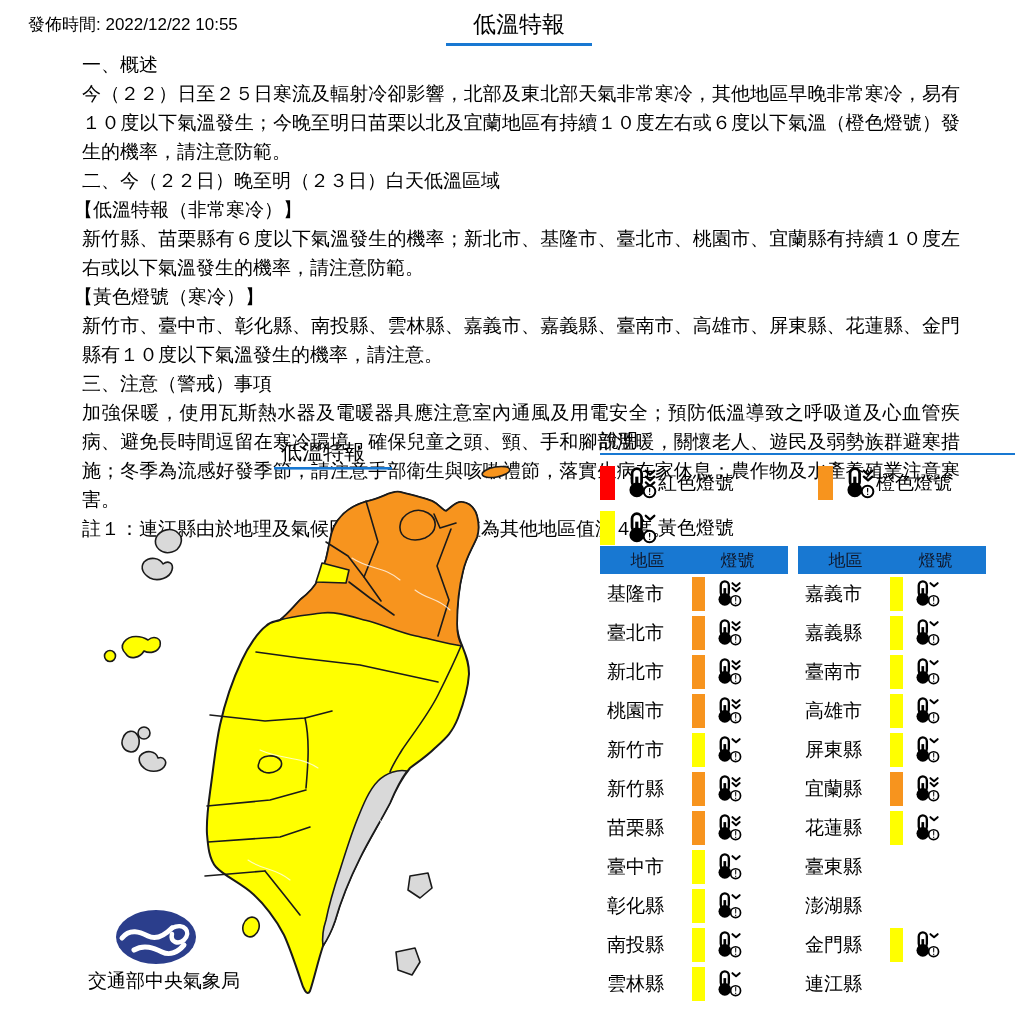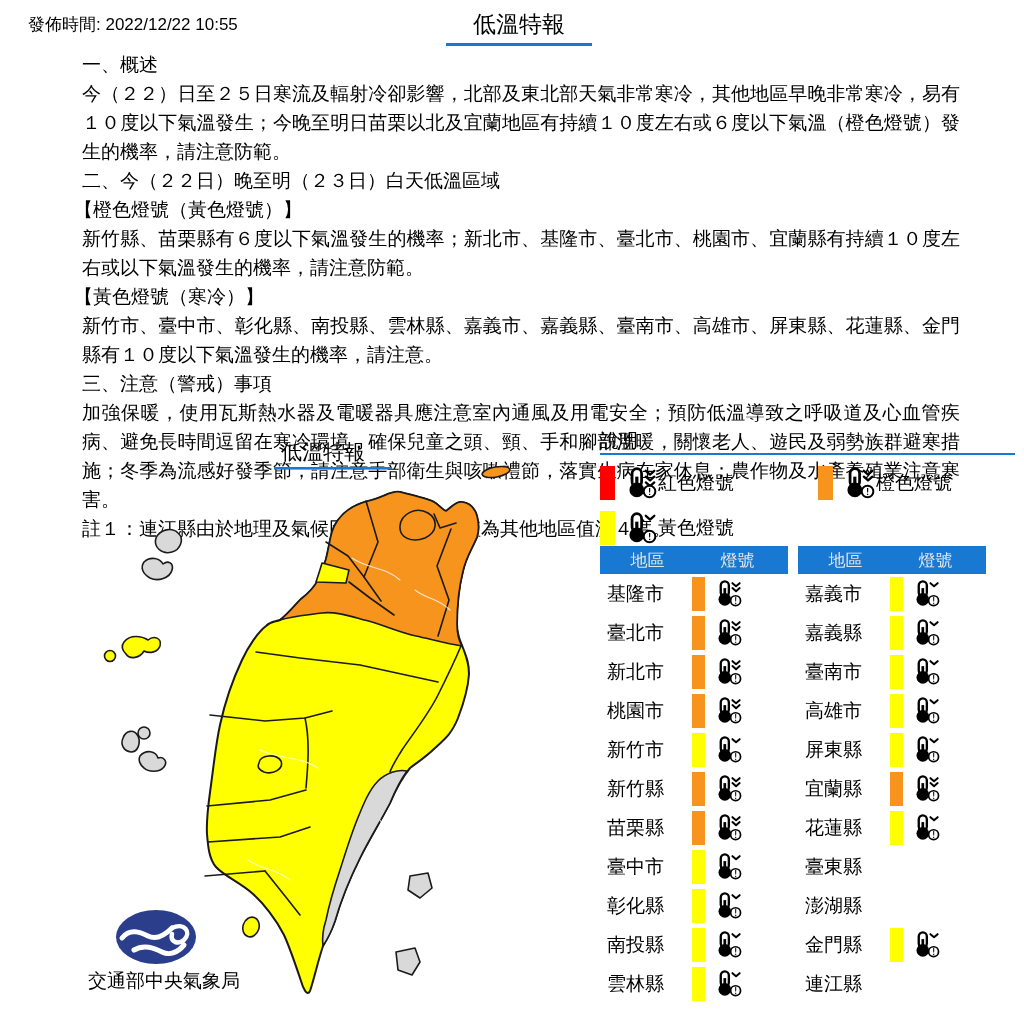--- a/index.html
+++ b/index.html
@@ -25,21 +25,21 @@
   .leg-rule{height:2px;background:var(--c-blue);margin-top:2px;}
   .leg-items{position:relative;height:91px;}
   .leg-item{position:absolute;display:flex;align-items:center;height:40px;}
   .leg-item .swatch{width:15px;height:34px;margin-right:7px;}
   .leg-item .lbl{font-size:19px;margin-left:0;}
   .sw-red{background:var(--c-red);} .sw-orange{background:var(--c-orange);}
   .sw-yellow{background:var(--c-yellow);}
 
   .tables{display:flex;gap:10px;}
   .sig-table{width:188px;}
-  .sig-head{height:28px;background:var(--c-blue);color:#e5e5e5;display:flex;
+  .sig-head{height:28px;background:var(--c-blue);color:#0f172a;display:flex;
     align-items:center;font-size:17px;}
   .sig-head .h1{width:95px;text-align:center;}
   .sig-head .h2{width:85px;text-align:center;}
   .trow{height:39px;display:flex;align-items:center;}
   .trow .region{width:92px;font-size:19px;padding-left:7px;font-family:Liberation Mono, monospace;}
   .trow .sigcell{display:flex;align-items:center;}
   .trow .swatch{width:13px;height:34px;margin-right:7px;}
 
   
   .map{position:absolute;left:60px;top:430px;}
@@ -65,21 +65,21 @@
 
 <div class="page">
 
   <div class="pub">發佈時間: 2022/12/22 10:55</div>
   <div class="main-title">低溫特報</div>
 
   <div class="content" id="advisory">
       <div class="heading">一、概述</div>
       <div class="para">今（２２）日至２５日寒流及輻射冷卻影響，北部及東北部天氣非常寒冷，其他地區早晚非常寒冷，易有１０度以下氣溫發生；今晚至明日苗栗以北及宜蘭地區有持續１０度左右或６度以下氣溫（橙色燈號）發生的機率，請注意防範。</div>
       <div class="heading">二、今（２２日）晚至明（２３日）白天低溫區域</div>
-      <div class="bracket">【橙色燈號（黃色燈號）】</div>
+      <div class="bracket">【低溫特報（非常寒冷）】</div>
       <div class="para">新竹縣、苗栗縣有６度以下氣溫發生的機率；新北市、基隆市、臺北市、桃園市、宜蘭縣有持續１０度左右或以下氣溫發生的機率，請注意防範。</div>
       <div class="bracket">【黃色燈號（寒冷）】</div>
       <div class="para">新竹市、臺中市、彰化縣、南投縣、雲林縣、嘉義市、嘉義縣、臺南市、高雄市、屏東縣、花蓮縣、金門縣有１０度以下氣溫發生的機率，請注意。</div>
       <div class="heading">三、注意（警戒）事項</div>
       <div class="para">加強保暖，使用瓦斯熱水器及電暖器具應注意室內通風及用電安全；預防低溫導致之呼吸道及心血管疾病、避免長時間逗留在寒冷環境，確保兒童之頭、頸、手和腳部溫暖，關懷老人、遊民及弱勢族群避寒措施；冬季為流感好發季節，請注意手部衛生與咳嗽禮節，落實生病在家休息；農作物及水產養殖業注意寒害。</div>
       <div class="para">註１：連江縣由於地理及氣候因素，氣溫門檻值為其他地區值減４度。</div>
     </div>
 
   <svg class="map" width="520" height="594" viewBox="0 0 520 594">
     <text class="map-title-text" x="221" y="29">低溫特報</text>

